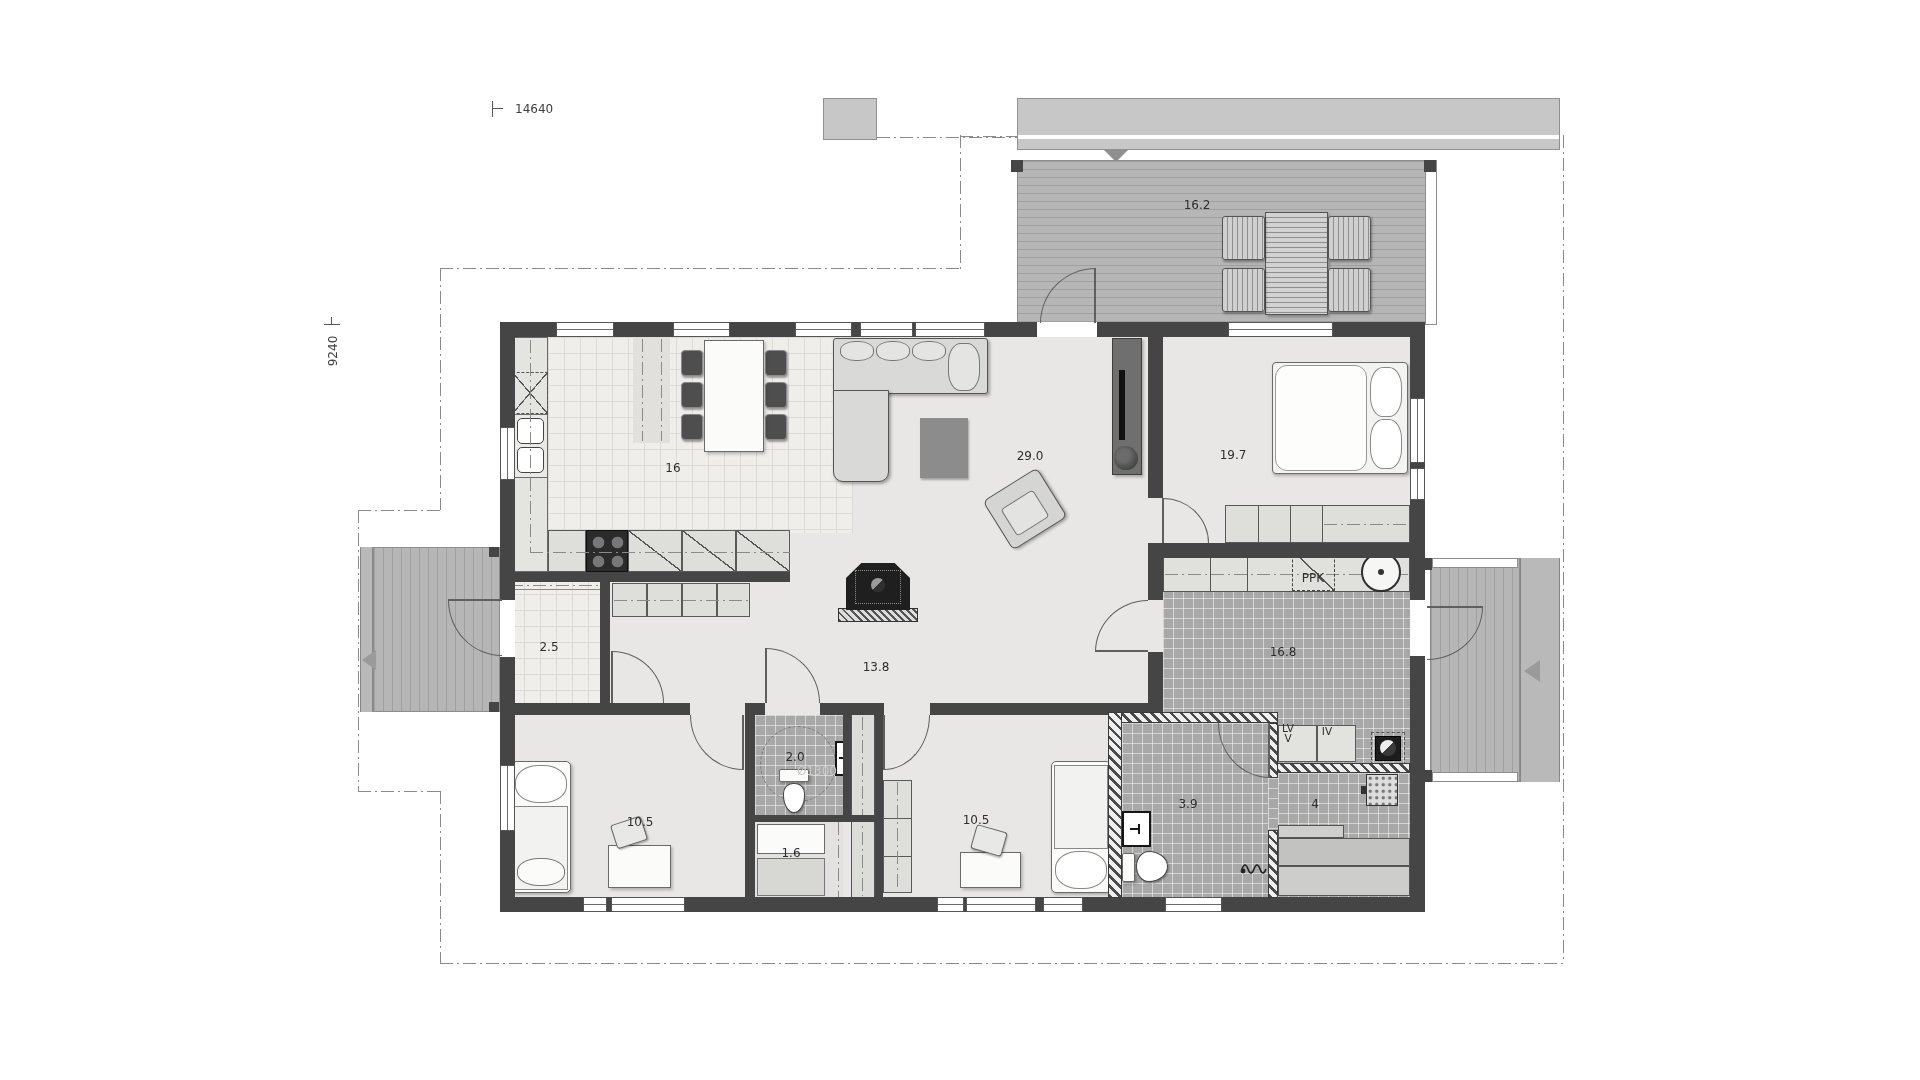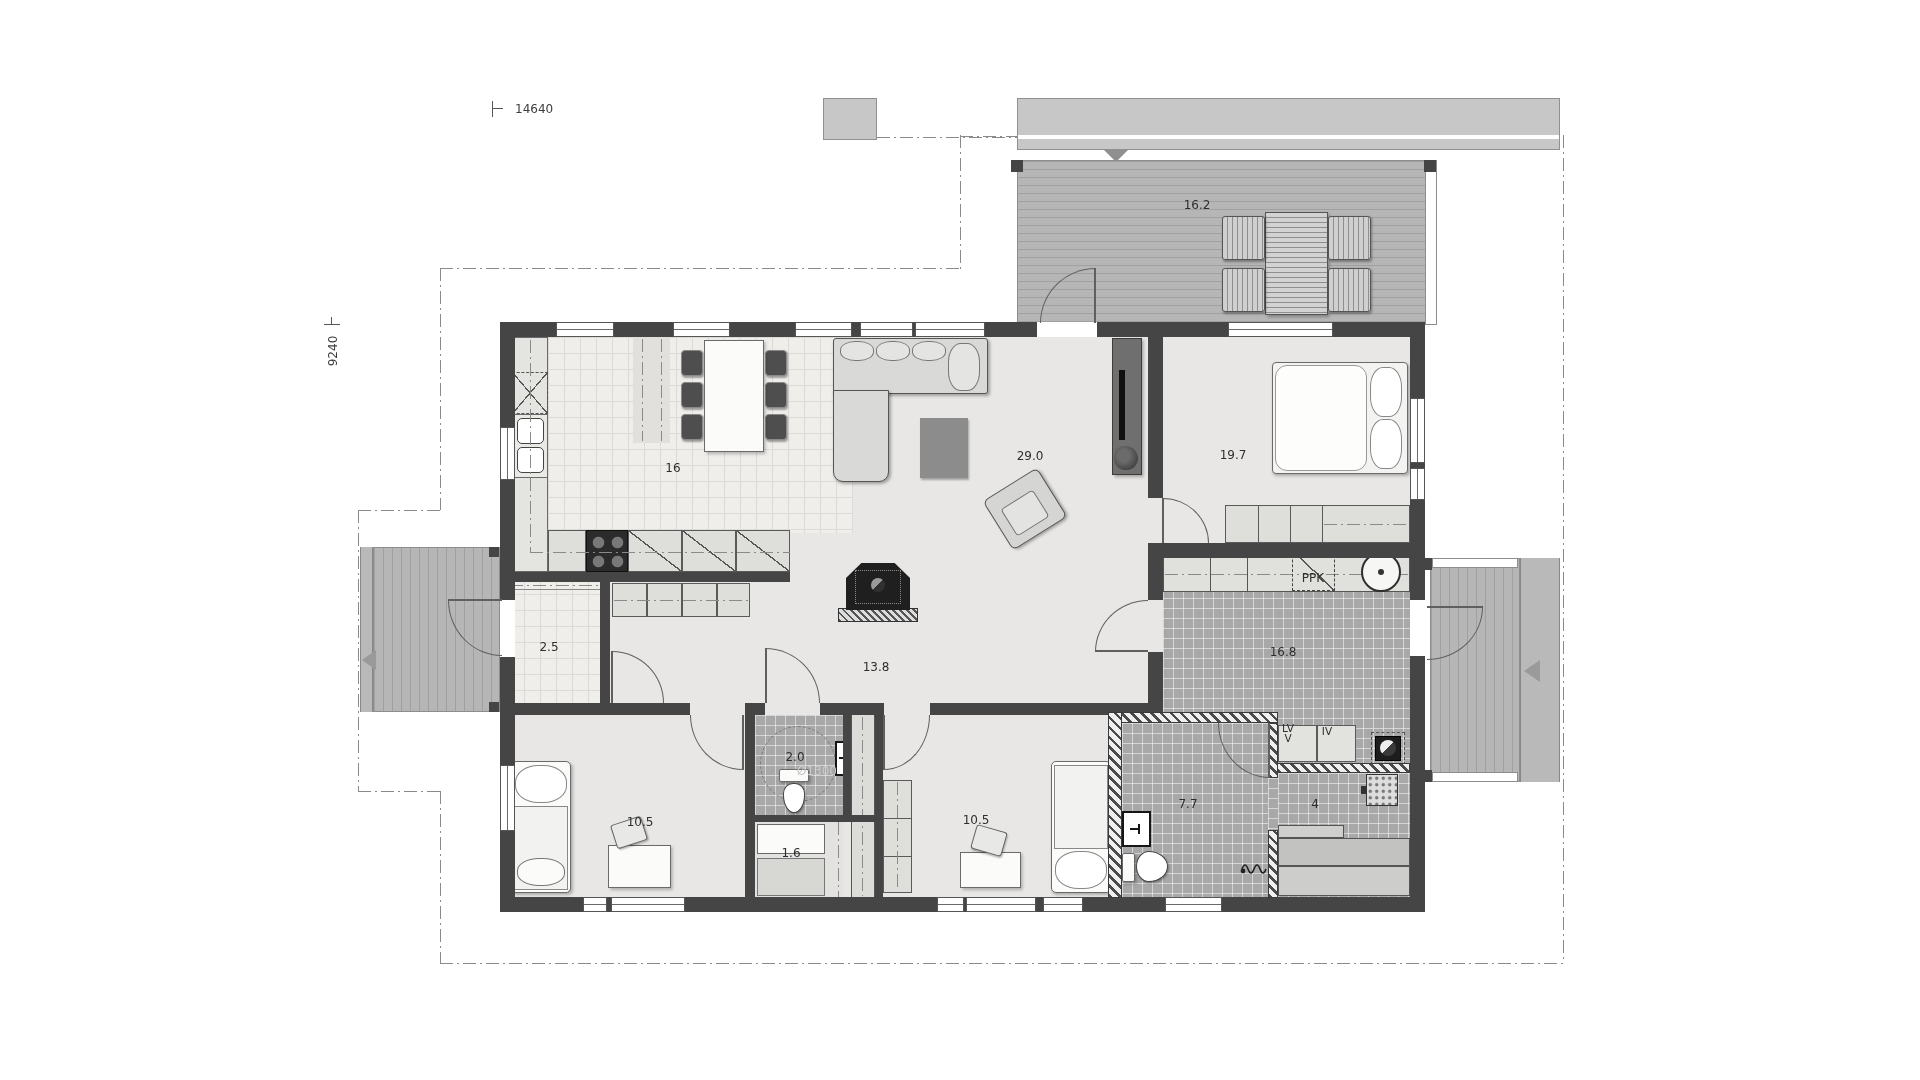--- a/index.html
+++ b/index.html
@@ -292,19 +292,19 @@
   <div class="lbl" style="left:1030px;top:456px;">29.0</div>
   <div class="lbl" style="left:1233px;top:455px;">19.7</div>
   <div class="lbl" style="left:876px;top:667px;">13.8</div>
   <div class="lbl" style="left:549px;top:647px;">2.5</div>
   <div class="lbl" style="left:1283px;top:652px;">16.8</div>
   <div class="lbl" style="left:795px;top:757px;">2.0</div>
   <div class="lbl" style="left:817px;top:771px;color:#c9c9c9;">Ø1300</div>
   <div class="lbl" style="left:791px;top:853px;">1.6</div>
   <div class="lbl" style="left:640px;top:822px;">10.5</div>
   <div class="lbl" style="left:976px;top:820px;">10.5</div>
-  <div class="lbl" style="left:1188px;top:804px;">7.7</div>
+  <div class="lbl" style="left:1188px;top:804px;">3.9</div>
   <div class="lbl" style="left:1315px;top:804px;">4</div>
   <div class="lbl" style="left:1313px;top:578px;">PPK</div>
   <div class="lblsm" style="left:1288px;top:733px;"><span>LV</span><br><span>V</span></div>
   <div class="lblsm" style="left:1327px;top:731px;">IV</div>
 
 </div>
 
 </body></html>

